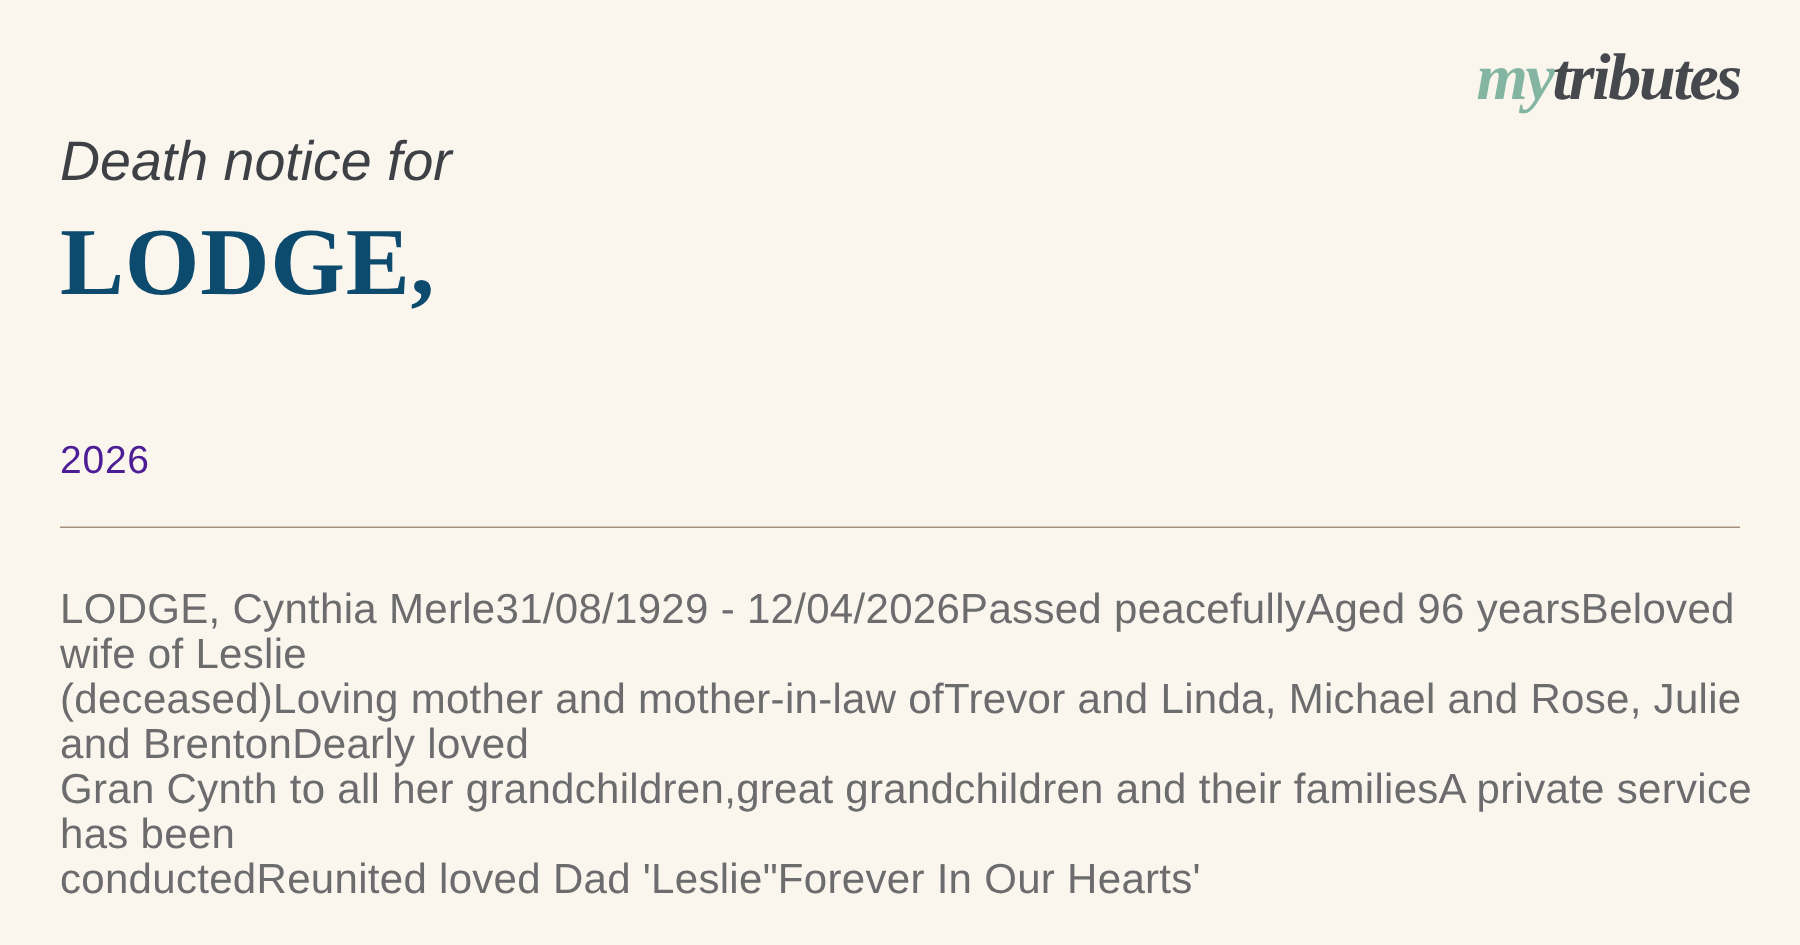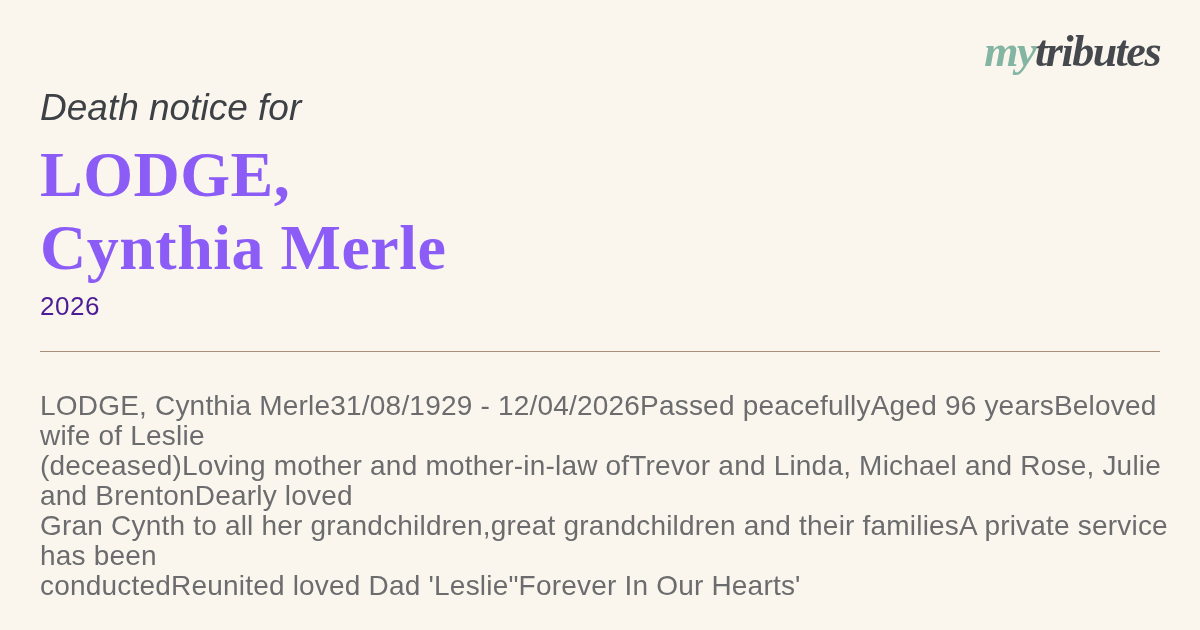--- a/index.html
+++ b/index.html
@@ -42,21 +42,21 @@
   }
   .name {
     position: absolute;
     left: 40px;
     top: 138px;
     margin: 0;
     font-family: "Liberation Serif", serif;
     font-weight: 700;
     font-size: 64px;
     line-height: 73px;
-    color: #8b5cf6;
+    color: #0c4a6e;
     letter-spacing: 0.5px;
   }
   .name-line { display: block; }
   .year {
     position: absolute;
     left: 40px;
     top: 291px;
     font-size: 26px;
     color: #4c1d95;
     letter-spacing: 0.5px;
@@ -88,21 +88,20 @@
 <div class="canvas">
 
   <div class="logo">
     <span class="logo-my">my</span><span class="logo-tributes">tributes</span>
   </div>
 
   <div class="kicker">Death notice for</div>
 
   <h1 class="name">
     <span class="name-line">LODGE,</span>
-    <span class="name-line">Cynthia Merle</span>
   </h1>
 
   <div class="year">2026</div>
 
   <hr class="divider">
 
   <div class="body-text">
     <span class="body-line">LODGE, Cynthia Merle31/08/1929 - 12/04/2026Passed peacefullyAged 96 yearsBeloved wife of Leslie</span>
     <span class="body-line">(deceased)Loving mother and mother-in-law ofTrevor and Linda, Michael and Rose, Julie and BrentonDearly loved</span>
     <span class="body-line">Gran Cynth to all her grandchildren,great grandchildren and their familiesA private service has been</span>

